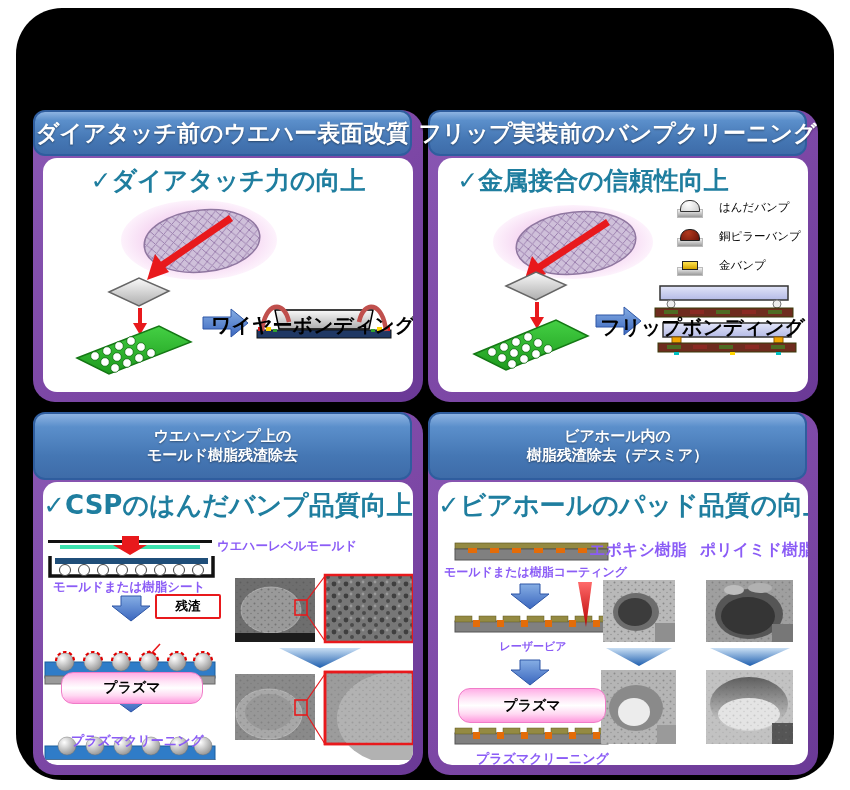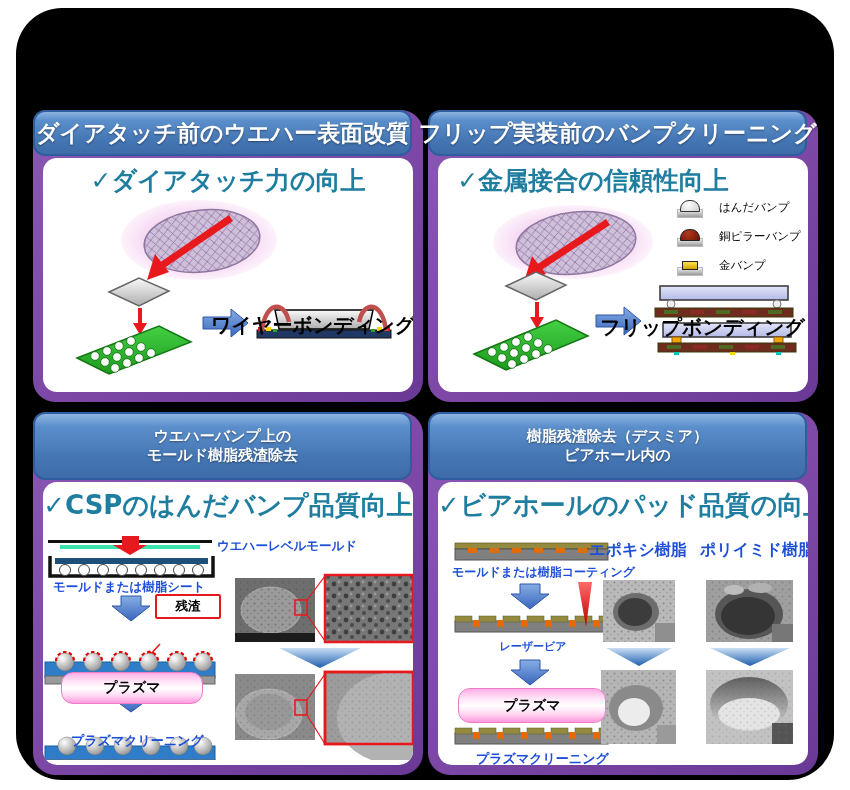--- a/index.html
+++ b/index.html
@@ -29,21 +29,21 @@
   .qheader span{white-space:nowrap;}
   .qbody{position:absolute;left:10px;right:10px;bottom:10px;background:#fff;border-radius:14px;overflow:hidden;}
   #q-tl .qbody,#q-tr .qbody{top:48px;}
   #q-bl .qbody,#q-br .qbody{top:70px;}
   .benefit{position:absolute;left:0;right:0;top:6px;text-align:center;color:#1f7e9f;
     font-weight:900;white-space:nowrap;}
   .benefit.big{font-size:25px;}
   .benefit.huge{font-size:26px;}
   .diagram{position:absolute;left:0;width:370px;}
   .caption{position:absolute;color:#000;font-weight:900;font-size:20px;text-align:center;white-space:nowrap;}
-  .lbl{position:absolute;color:#1d4ed8;font-size:12.5px;font-weight:600;white-space:nowrap;}
+  .lbl{position:absolute;color:#8b5cf6;font-size:12.5px;font-weight:600;white-space:nowrap;}
   .lbl.b{font-weight:900;font-size:16px;}
   .plasma{position:absolute;border-radius:12px;text-align:center;color:#000;font-weight:900;font-size:14px;
     background:linear-gradient(#ffaee6 0%,#ffe3f6 28%,#ffffff 50%,#ffd9f2 75%,#ff9ade 100%);
     border:1px solid #f07cc8;display:flex;align-items:center;justify-content:center;}
   .zanza{position:absolute;background:#fff;border:2px solid #e8191c;border-radius:2px;
     font-size:12.5px;font-weight:700;display:flex;align-items:center;justify-content:center;z-index:3;}
   
   .legend{position:absolute;z-index:3;}
   .legend .row{display:flex;height:20px;margin-bottom:9px;gap:9px;}
   .legend .ic{position:relative;width:26px;height:18px;margin-right:8px;}
@@ -376,22 +376,22 @@
       <div class="lbl" style="left:174px;top:56px;">ウエハーレベルモールド</div>
       <div class="lbl" style="left:10px;top:97px;">モールドまたは樹脂シート</div>
       <div class="zanza" style="left:112px;top:112px;width:62px;height:21px;">残渣</div>
       <div class="plasma" style="left:18px;top:190px;width:140px;height:30px;">プラズマ</div>
       <div class="lbl" style="left:28px;top:250px;font-size:13px;">プラズマクリーニング</div>
     </div>
   </div>
 
   <div class="quadrant" id="q-br">
     <div class="qheader two">
+      <span>ビアホール内の</span>
       <span>樹脂残渣除去（デスミア）</span>
-      <span>ビアホール内の</span>
     </div>
     <div class="qbody">
       <div class="benefit huge">✓ビアホールのパッド品質の向上</div>
 
       <svg class="diagram" style="top:50px;height:228px;" viewBox="0 0 370 228">
         <defs>
           <linearGradient id="br-blue" x1="0" y1="0" x2="0" y2="1">
               <stop offset="0" stop-color="#86aee4"></stop>
               <stop offset="1" stop-color="#3a66be"></stop>
             </linearGradient>
@@ -503,21 +503,21 @@
         <g>
           <rect x="268" y="138" width="87" height="74" fill="#c2c2c2"></rect>
           <ellipse cx="311" cy="172" rx="39" ry="27" fill="url(#br-bowl)"></ellipse>
           <ellipse cx="311" cy="182" rx="31" ry="16" fill="#e4e4e4"></ellipse>
           <rect x="268" y="138" width="87" height="74" fill="url(#br-speck)" opacity="0.18"></rect>
           <rect x="334" y="191" width="21" height="21" fill="#555"></rect>
           <rect x="334" y="191" width="21" height="21" fill="url(#br-speck)" opacity="0.8"></rect>
         </g>
       </svg>
 
-      <div class="lbl" style="left:14px;top:82px;font-size:12px;">モールドまたは樹脂コーティング</div>
+      <div class="lbl" style="left:6px;top:82px;font-size:12px;">モールドまたは樹脂コーティング</div>
       <div class="lbl" style="left:30px;top:157px;width:130px;text-align:center;font-size:11px;">レーザービア</div>
       <div class="plasma" style="left:20px;top:206px;width:146px;height:33px;">プラズマ</div>
       <div class="lbl" style="left:38px;top:268px;font-size:13px;">プラズマクリーニング</div>
       <div class="lbl b" style="left:140px;top:58px;width:120px;text-align:center;">エポキシ樹脂</div>
       <div class="lbl b" style="left:262px;top:58px;width:108px;text-align:center;">ポリイミド樹脂</div>
     </div>
   </div>
 </div>
 
 </body></html>

